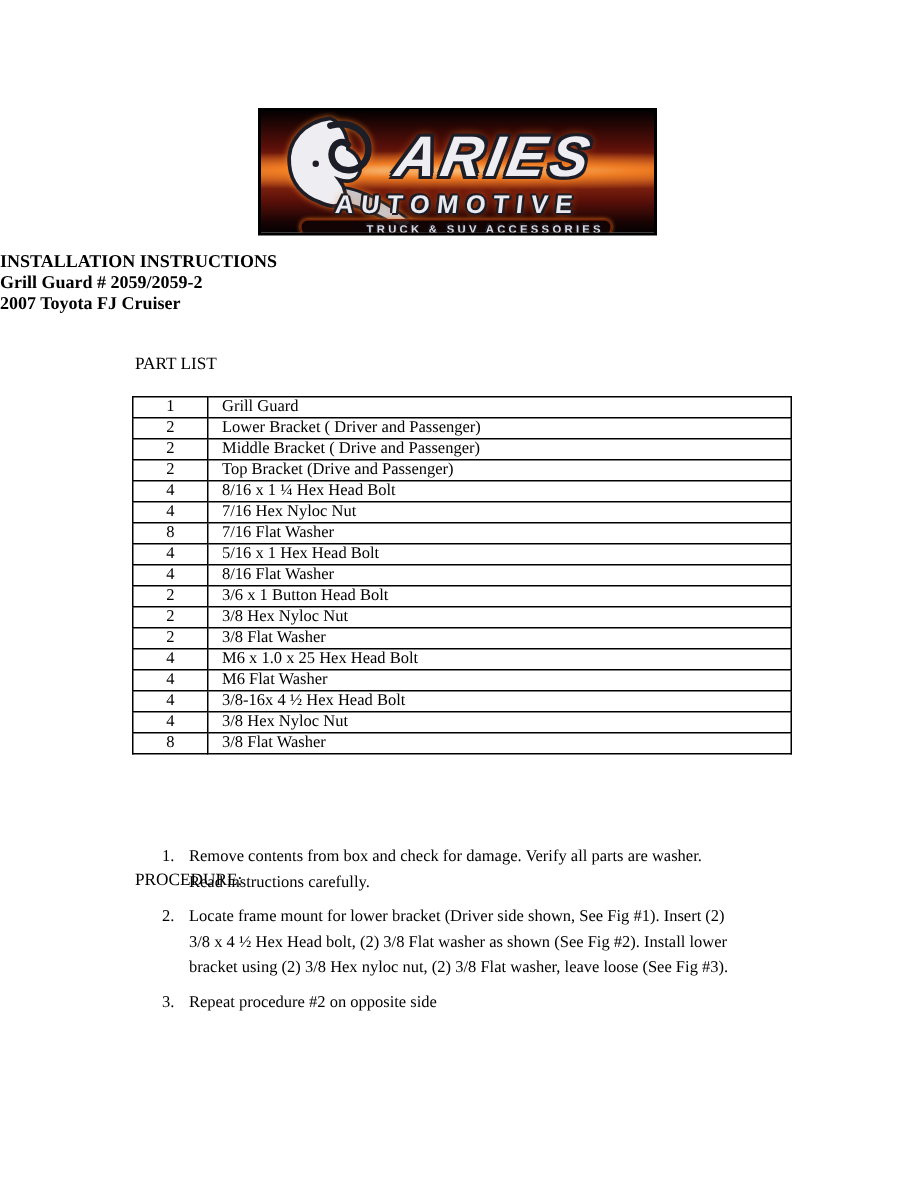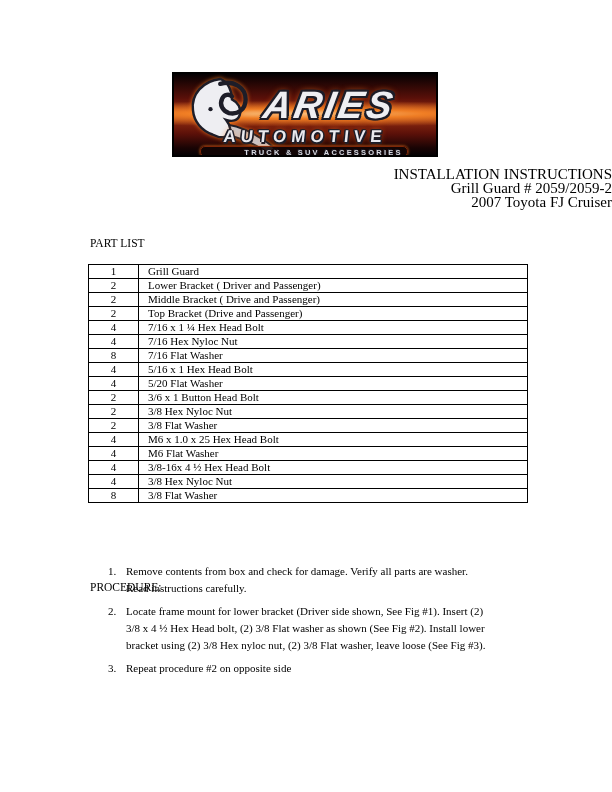--- a/index.html
+++ b/index.html
@@ -84,23 +84,23 @@
     white-space: nowrap;
     overflow: hidden;
     padding-left: 39px;
   }
 
   
   .title-block {
     position: absolute;
     left: 0; top: 167px;
     width: 612px;
-    text-align: right;
-    font-weight: normal;
-    font-size: 15px;
+    text-align: left;
+    font-weight: bold;
+    font-size: 12px;
     line-height: 14px;
   }
 
   
   .part-list-heading {
     position: absolute;
     left: 90px; top: 237px;
     font-size: 11.5px;
   }
   .parts-table {
@@ -176,37 +176,37 @@
         <tr>
           <td class="qty">2</td>
           <td class="desc">Middle Bracket ( Drive and Passenger)</td>
         </tr>
         <tr>
           <td class="qty">2</td>
           <td class="desc">Top Bracket (Drive and Passenger)</td>
         </tr>
         <tr>
           <td class="qty">4</td>
-          <td class="desc">7/16 x 1 ¼ Hex Head Bolt</td>
+          <td class="desc">8/16 x 1 ¼ Hex Head Bolt</td>
         </tr>
         <tr>
           <td class="qty">4</td>
           <td class="desc">7/16 Hex Nyloc Nut</td>
         </tr>
         <tr>
           <td class="qty">8</td>
           <td class="desc">7/16 Flat Washer</td>
         </tr>
         <tr>
           <td class="qty">4</td>
           <td class="desc">5/16 x 1 Hex Head Bolt</td>
         </tr>
         <tr>
           <td class="qty">4</td>
-          <td class="desc">5/20 Flat Washer</td>
+          <td class="desc">8/16 Flat Washer</td>
         </tr>
         <tr>
           <td class="qty">2</td>
           <td class="desc">3/6 x 1 Button Head Bolt</td>
         </tr>
         <tr>
           <td class="qty">2</td>
           <td class="desc">3/8 Hex Nyloc Nut</td>
         </tr>
         <tr>

